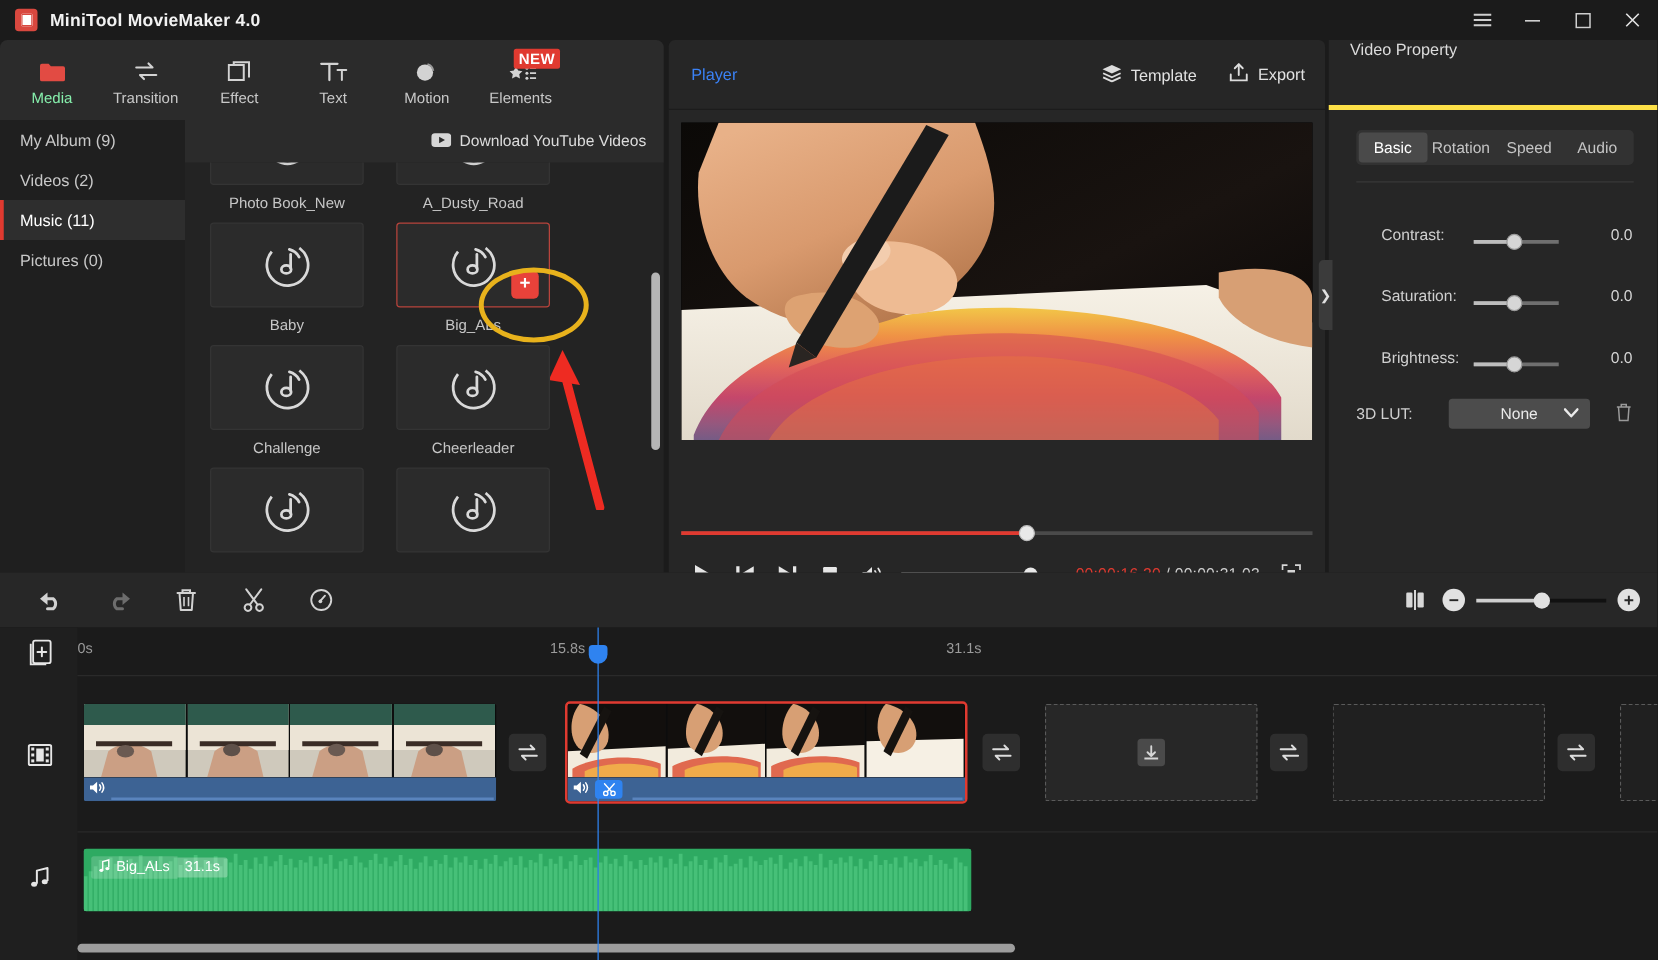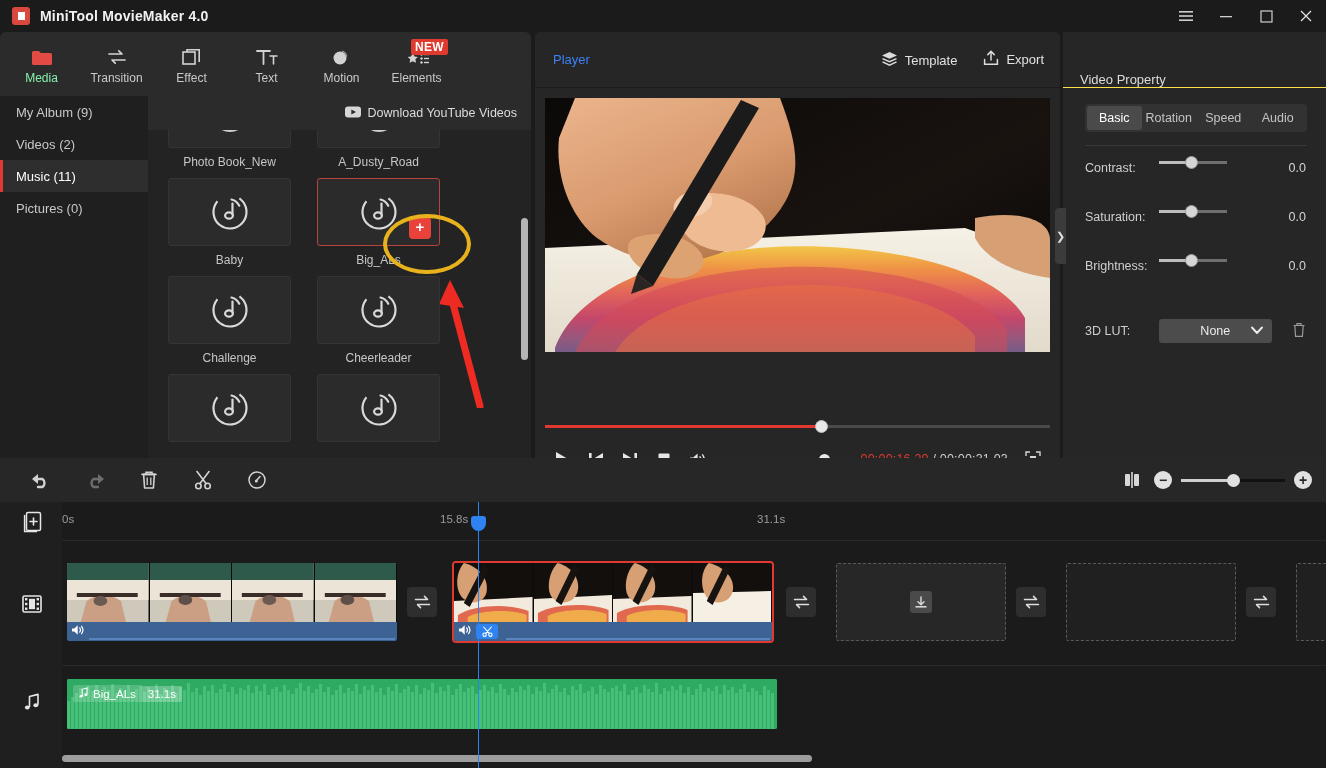--- a/index.html
+++ b/index.html
@@ -122,32 +122,32 @@
   .ctrl{ width:34px;height:30px;display:flex;align-items:center;justify-content:center;}
   #vol-track{ width:105px; height:3px; background:#cfcfcf; position:relative; margin-left:6px;}
   #vol-knob{ position:absolute; right:-4px; top:-4px; width:11px;height:11px;border-radius:50%;background:#e9e9e9;}
   #time-readout{ margin-left:auto; font-size:12.5px; color:#cfcfcf; letter-spacing:.2px;}
   #time-cur{ color:#e03a30;}
   
   #prop{
     position:absolute; left:1063px; top:32px; width:263px; height:426px;
     background:#262626;
   }
-  #prop-head{ height:56px; display:flex;align-items:flex-end; padding-left:17px; border-bottom:1px solid #fde047;}
+  #prop-head{ height:56px; display:flex;align-items:flex-start; padding-left:17px; border-bottom:4px solid #fde047;}
   #prop-title{ font-size:13px; color:#dcdcdc; }
   #prop-body{ padding:16px 20px 0 22px; position:relative; }
   #tabs{
     display:flex; background:#323232; border-radius:4px; height:28px; width:222px;
     align-items:flex-end; padding:2px;
   }
   .tab{ flex:1; height:24px; display:flex;align-items:center;justify-content:center;
         font-size:12.5px; color:#c4c4c4; border-radius:3px;}
   .tab.active{ background:#4a4a4a; color:#fff;}
   #tab-sep{ height:1px; background:#383838; margin:13px 0 0 0; width:222px;}
-  .prop-row{ display:flex; align-items:flex-start; height:34px; margin-top:15px;}
+  .prop-row{ display:flex; align-items:flex-end; height:34px; margin-top:15px;margin-left:20px;}
   .prop-label{ width:74px; font-size:12.5px; color:#cfcfcf;}
   .slider{ width:68px; height:3px; background:#6f6f6f; position:relative; margin-right:0;}
   .slider .fill{ position:absolute; left:0; top:0; height:3px; width:32px; background:#bdbdbd;}
   .slider .knob{ position:absolute; left:26px; top:-5px; width:13px;height:13px;border-radius:50%;
                  background:#d6d6d6; border:1px solid #9a9a9a;}
   .prop-val{ margin-left:auto; font-size:12.5px; color:#d4d4d4;}
   #lut-row{ display:flex; align-items:center; margin-top:26px;}
   #lut-label{ width:74px; font-size:12.5px; color:#cfcfcf;}
   #lut-select{
     width:114px;height:24px;background:#4c4c4c;border-radius:3px;

